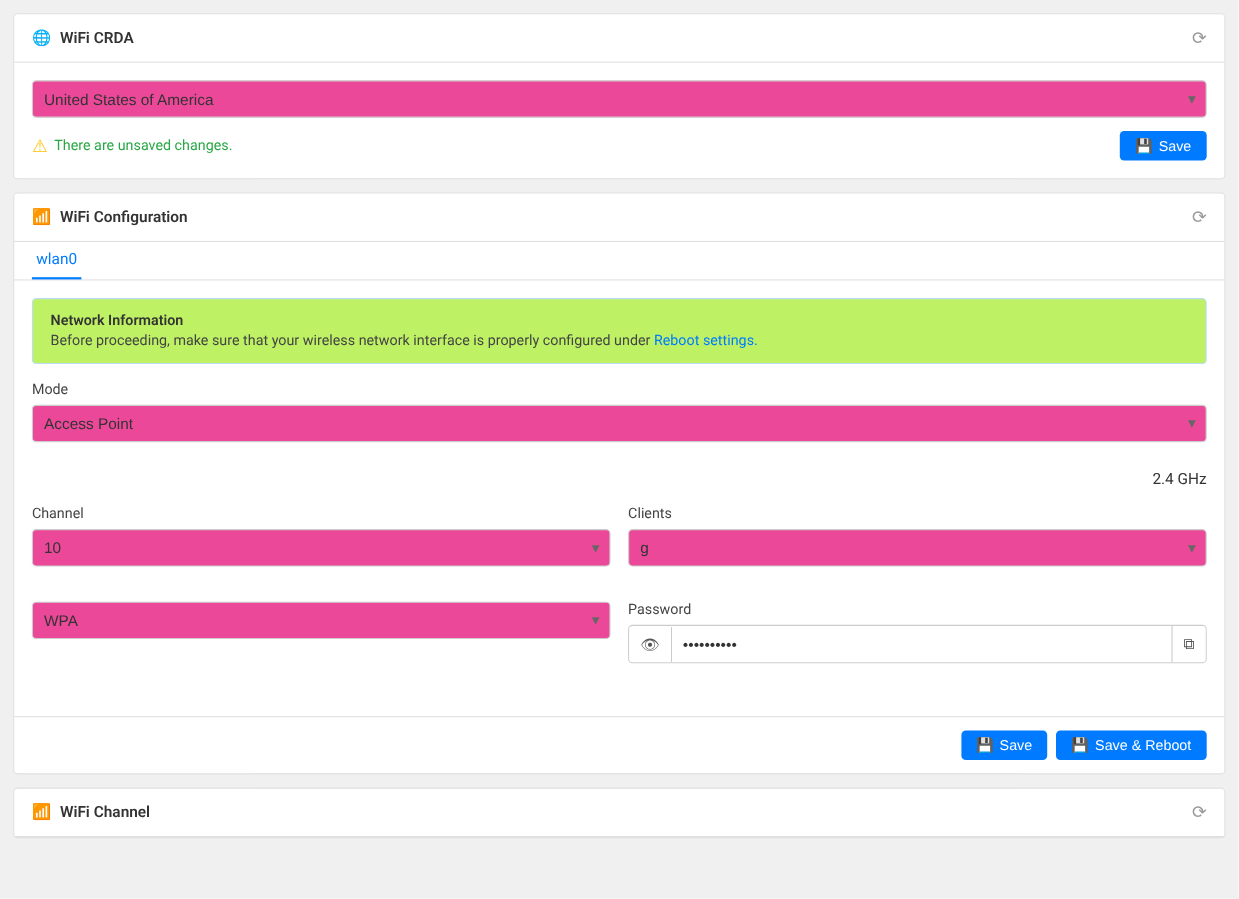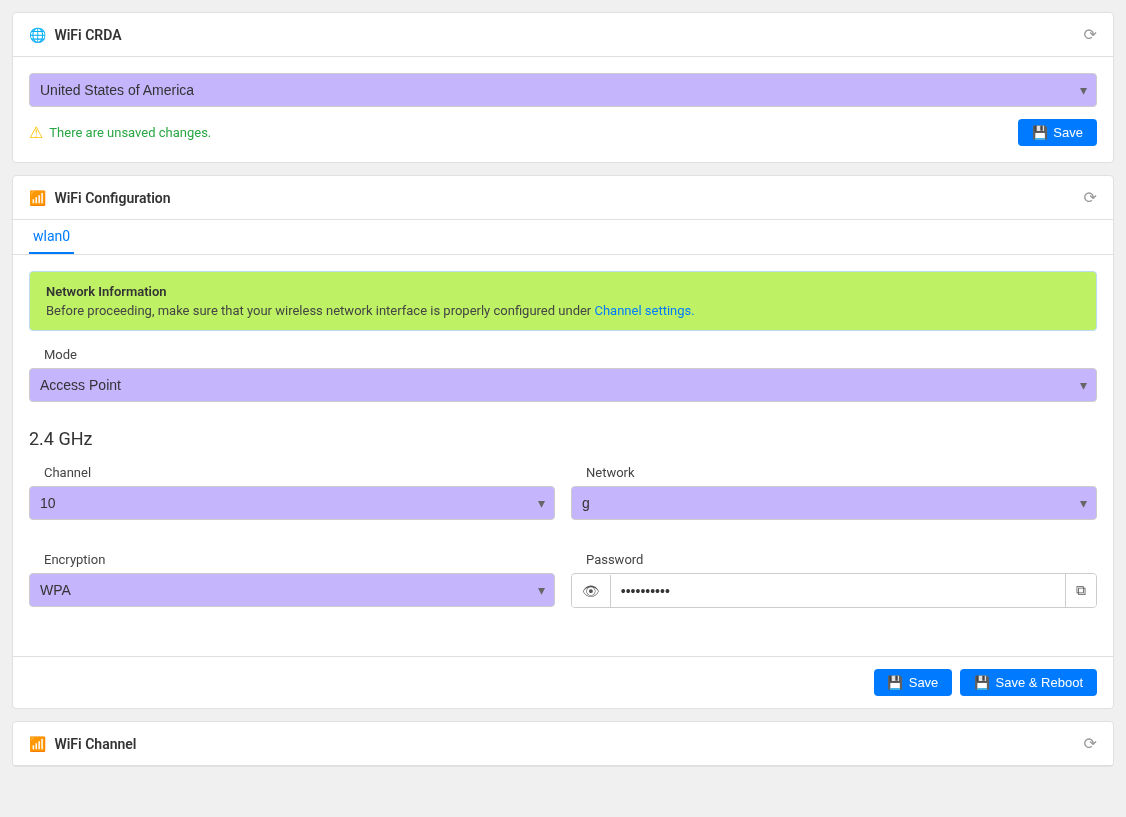--- a/index.html
+++ b/index.html
@@ -50,21 +50,21 @@
     }
     .select-wrapper {
       position: relative;
     }
     .select-wrapper select, select {
       width: 100%;
       padding: 8px 30px 8px 10px;
       border: 1px solid #ccc;
       border-radius: 4px;
       appearance: none;
-      background: #c4b5fd;
+      background: #ec4899;
       font-size: 14px;
       color: #333;
       cursor: pointer;
     }
     .select-arrow {
       position: absolute;
       right: 10px;
       top: 50%;
       transform: translateY(-50%);
       pointer-events: none;
@@ -142,33 +142,32 @@
       text-decoration: none;
     }
     .form-group {
       margin-bottom: 16px;
     }
     .form-label {
       font-size: 13px;
       margin-bottom: 6px;
       color: #444;
       display: block;
-      margin-left: 15px;
     }
     .form-input {
       width: 100%;
       padding: 8px 10px;
       border: 1px solid #ccc;
       border-radius: 4px;
       font-size: 14px;
       color: #333;
     }
     .freq-label {
-      text-align: left;
-      font-size: 18px;
+      text-align: right;
+      font-size: 14px;
       color: #333;
       padding: 10px 0 16px 0;
     }
     .two-col {
       display: grid;
       grid-template-columns: 1fr 1fr;
       gap: 16px;
       margin-bottom: 16px;
     }
     .password-wrapper {
@@ -254,21 +253,21 @@
       <span class="refresh-icon">⟳</span>
     </div>
     <div class="tab-bar">
       <div class="tab-item active">wlan0</div>
     </div>
     <div class="card-body">
       <div class="info-box">
         <div class="info-box-title">Network Information</div>
         <div class="info-box-text">
           <span>Before proceeding, make sure that your wireless network interface is properly configured under </span>
-          <a class="info-box-link" href="#">Channel settings.</a>
+          <a class="info-box-link" href="#">Reboot settings.</a>
         </div>
       </div>
 
       <div class="form-group">
         <label class="form-label">Mode</label>
         <div class="select-wrapper">
           <select>
             <option>Access Point</option>
           </select>
           <span class="select-arrow">▾</span>
@@ -282,33 +281,32 @@
         <div class="form-group">
           <label class="form-label">Channel</label>
           <div class="select-wrapper">
             <select>
               <option>10</option>
             </select>
             <span class="select-arrow">▾</span>
           </div>
         </div>
         <div class="form-group">
-          <label class="form-label">Network</label>
+          <label class="form-label">Clients</label>
           <div class="select-wrapper">
             <select>
               <option>g</option>
             </select>
             <span class="select-arrow">▾</span>
           </div>
         </div>
       </div>
 
       <div class="two-col">
         <div class="form-group">
-          <label class="form-label">Encryption</label>
           <div class="select-wrapper">
             <select>
               <option>WPA</option>
             </select>
             <span class="select-arrow">▾</span>
           </div>
         </div>
         <div class="form-group">
           <label class="form-label">Password</label>
           <div class="password-wrapper">

